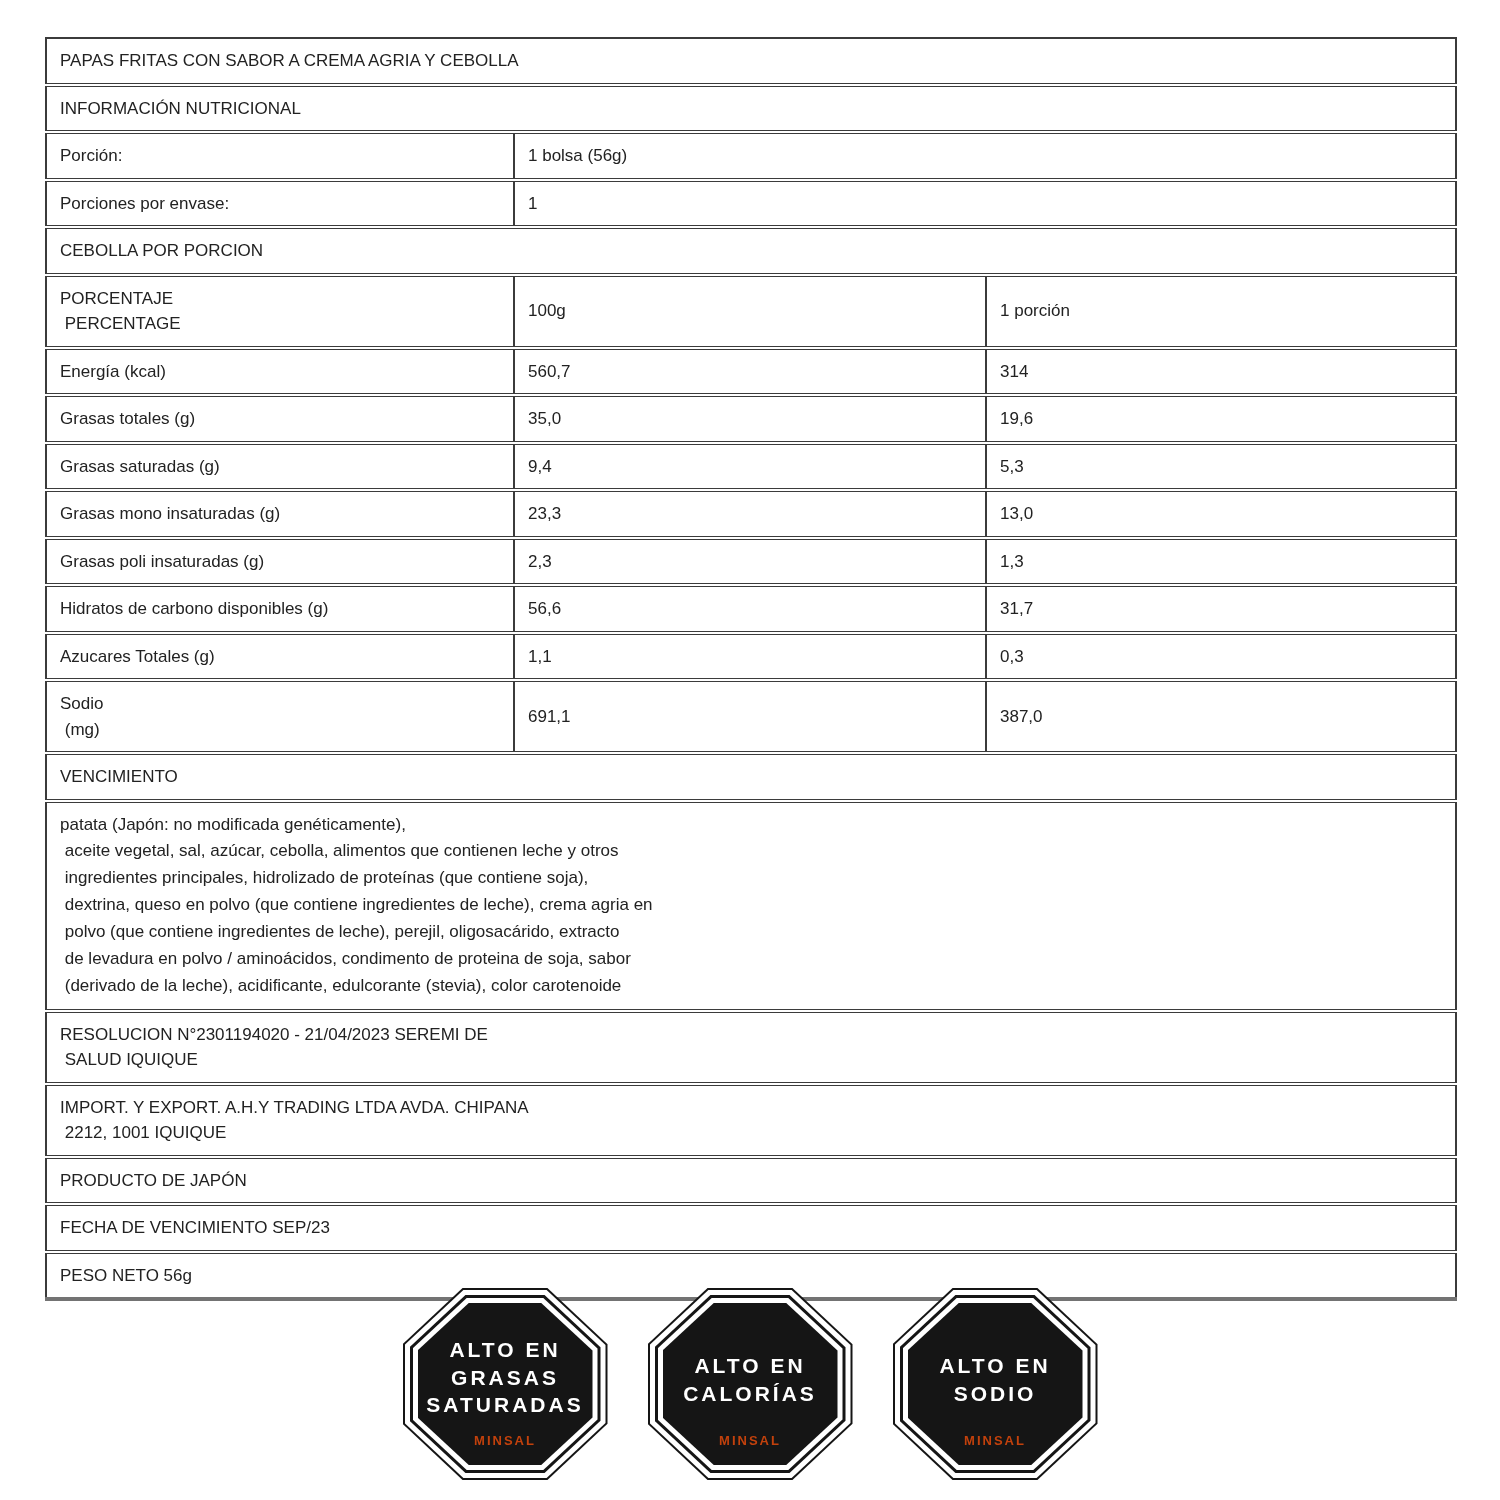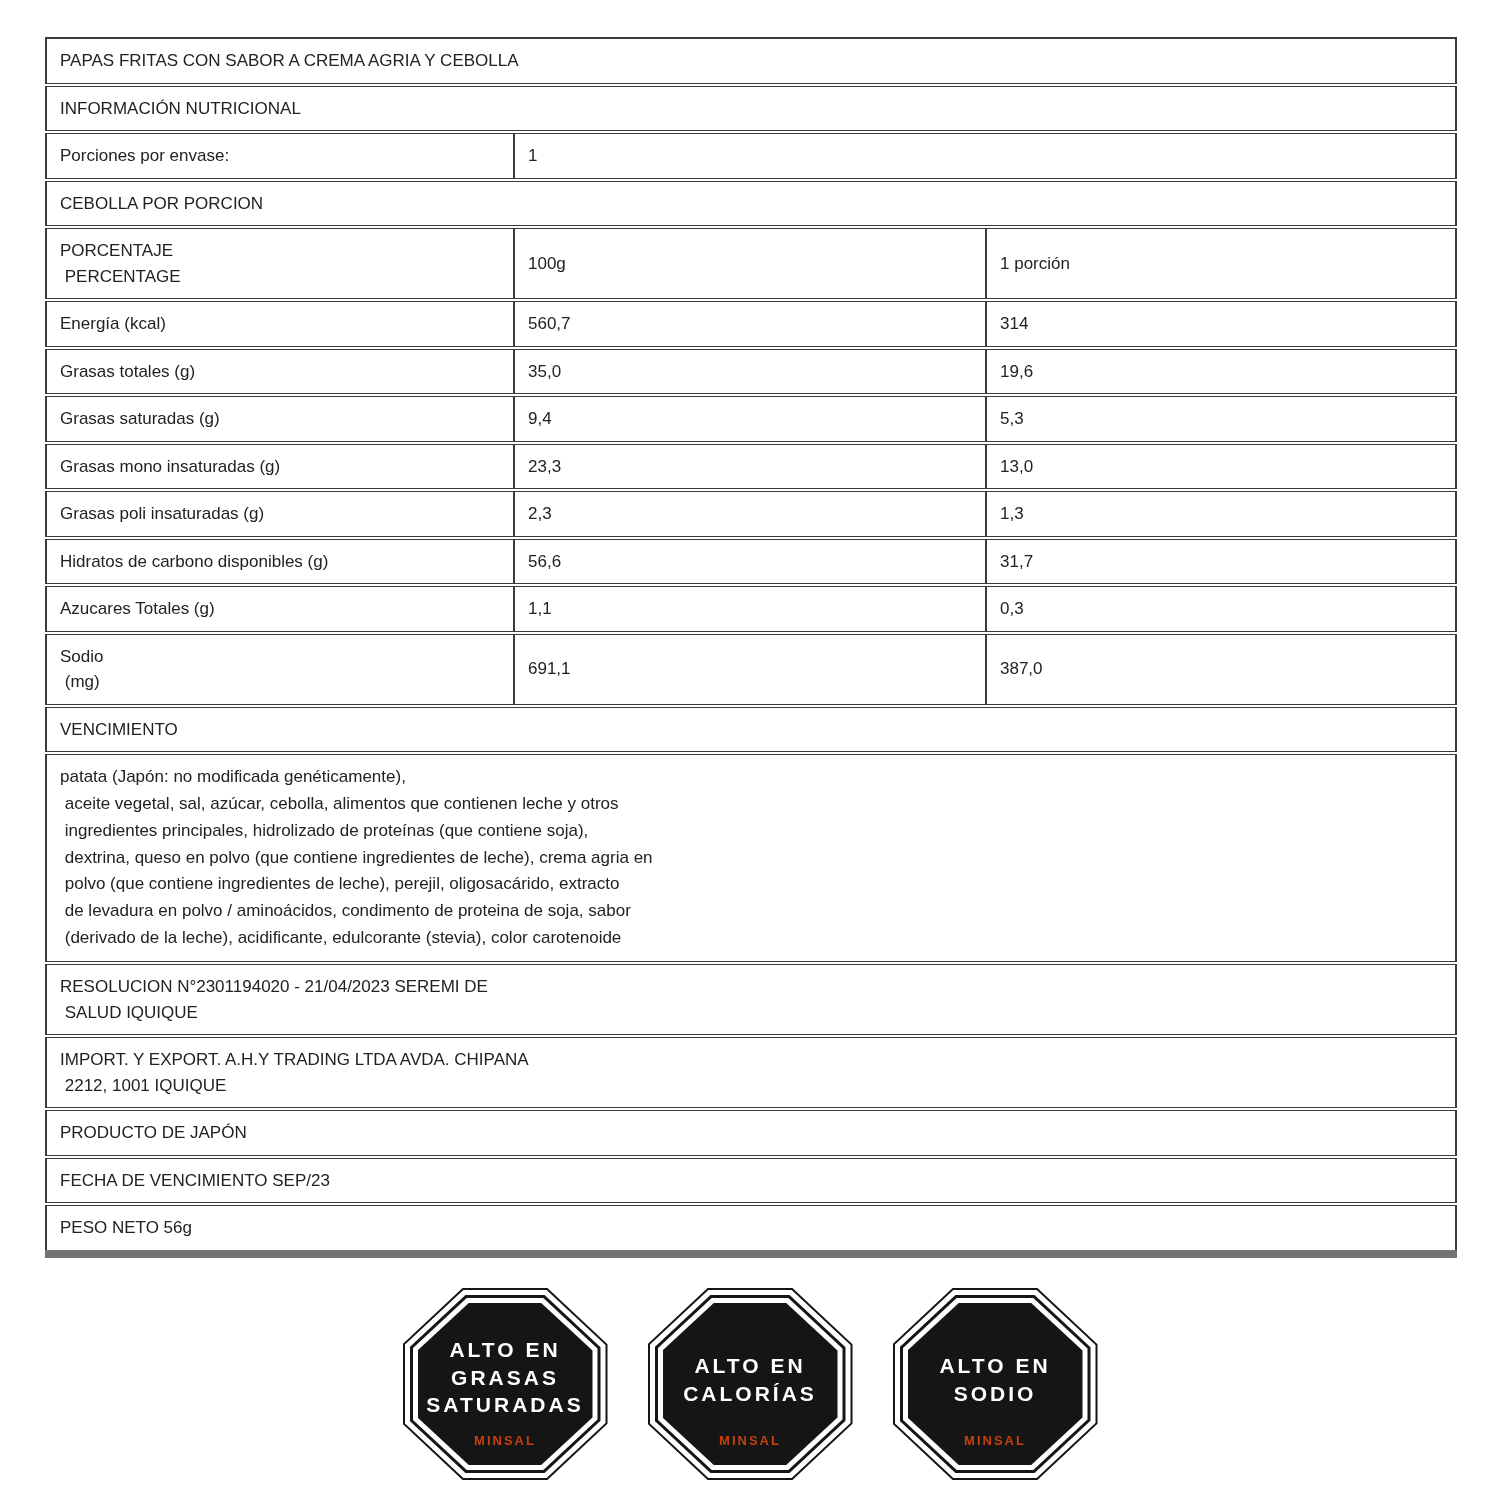--- a/index.html
+++ b/index.html
@@ -18,21 +18,21 @@
   table.label-table td {
     border-top:4px double #3b3b3b;
     border-bottom:4px double #3b3b3b;
     border-left:2px solid #3b3b3b;
     border-right:2px solid #3b3b3b;
     padding:9px 13px;
     vertical-align:middle;
     overflow:hidden;
   }
   table.label-table tr:first-child td { border-top:2px solid #3b3b3b; }
-  table.label-table tr:last-child td { border-bottom:8px solid #737373; }
+  table.label-table tr:last-child td { border-bottom:4px solid #737373; }
   table.label-table td:first-child { border-left:2px solid #3b3b3b;margin-top:16px; }
   table.label-table td:last-child { border-right:2px solid #3b3b3b; }
   td.pre { white-space:pre-wrap; }
   td.ingredients { line-height:1.58; padding-top:12px; padding-bottom:12px; }
 
   
   .seals {
     position:absolute; top:1288px; left:0; width:100%;
     display:flex; justify-content:center; align-items:flex-start; gap:40px;
   }
@@ -74,20 +74,24 @@
       <col style="width:468px">
         <col style="width:472px">
         <col style="width:470px">
     </colgroup>
     <tbody>
       <tr>
         <td colspan="3">PAPAS FRITAS CON SABOR A CREMA AGRIA Y CEBOLLA</td>
       </tr>
       <tr>
         <td colspan="3">INFORMACIÓN NUTRICIONAL</td>
+      </tr>
+      <tr>
+        <td>Porción:</td>
+        <td colspan="2">1 bolsa (56g)</td>
       </tr>
       <tr>
         <td>Porciones por envase:</td>
         <td colspan="2">1</td>
       </tr>
       <tr>
         <td colspan="3">CEBOLLA POR PORCION</td>
       </tr>
       <tr>
         <td class="pre">PORCENTAJE

